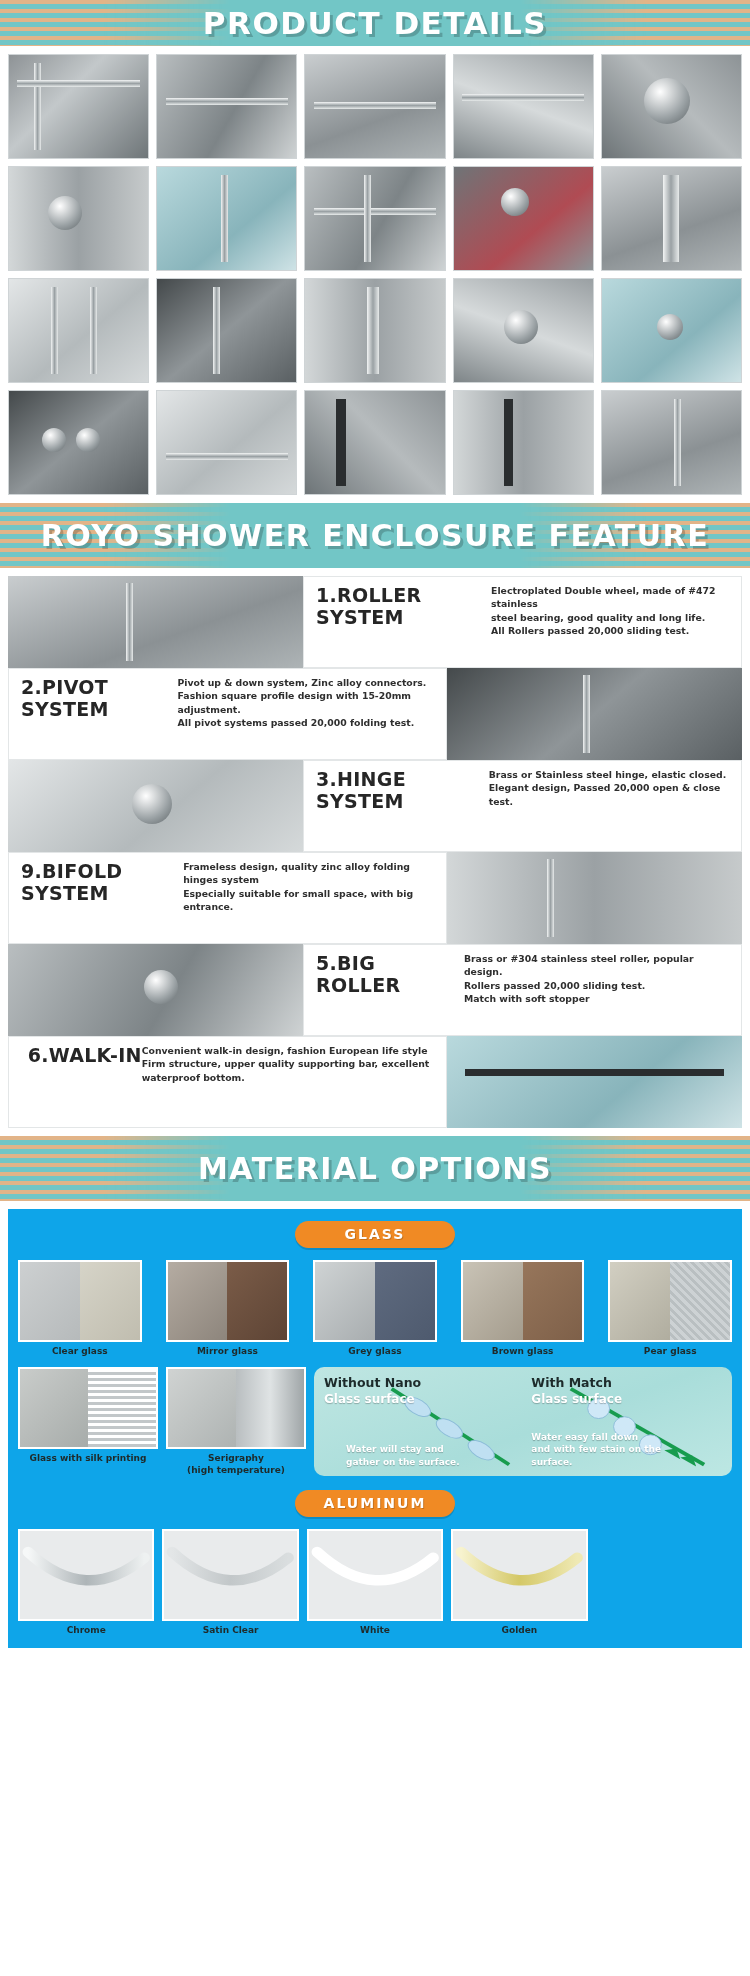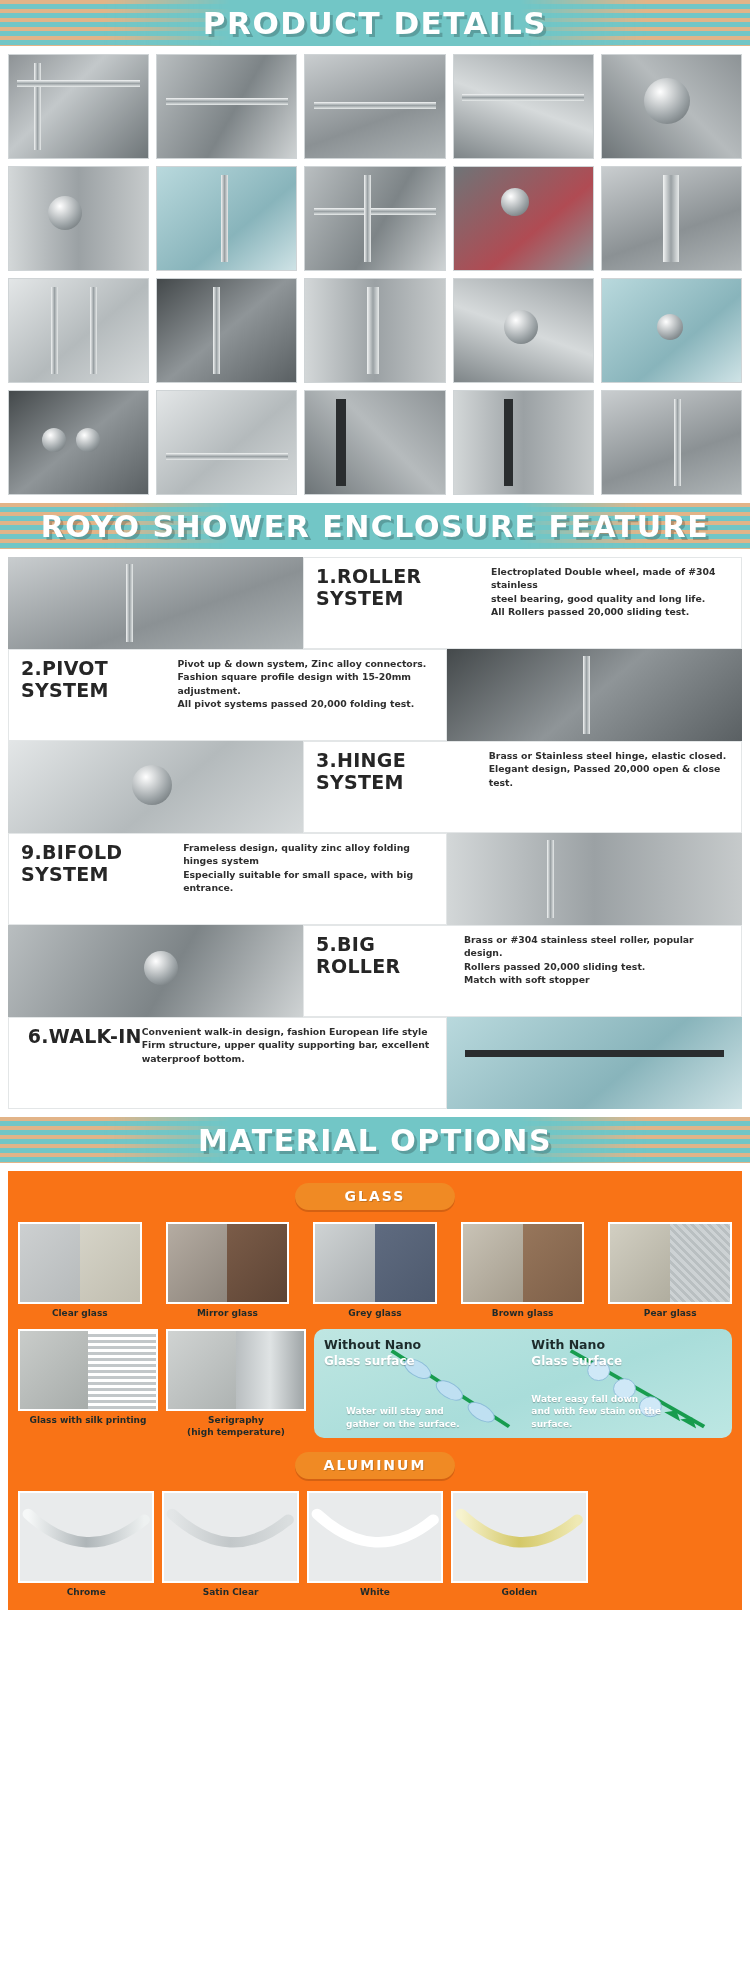--- a/index.html
+++ b/index.html
@@ -38,21 +38,21 @@
     position: relative;
     z-index: 3;
     color: #ffffff;
     font-size: 31px;
     font-weight: bold;
     letter-spacing: 1.5px;
     text-shadow: 3px 3px 0 rgba(0,0,0,.20);
     white-space: nowrap;
     font-family: "DejaVu Sans", sans-serif;
   }
-  .banner.tall { height: 46px; }
+  .banner.tall { height: 65px; }
   .banner.tall h2 { font-size: 30px; }
 
   
   .grid-wrap { padding: 8px 8px 8px 8px; background: #fff; }
   .grid {
     display: grid;
     grid-template-columns: repeat(5, 1fr);
     gap: 7px;
   }
   .cell {
@@ -105,21 +105,21 @@
     font-weight: bold;
     line-height: 1.45;
     color: #2e2e2e;
     white-space: pre-line;
     font-family: "DejaVu Sans", sans-serif;
   }
 
   
   .material { padding: 8px 8px 10px; background: #fff; }
   .panel {
-    background: #f97316;
+    background: #0ea5e9;
     padding: 10px 10px 12px;
     position: relative;
   }
   .pill {
     display: block;
     width: 160px;
     margin: 2px auto 12px;
     text-align: center;
     background: #f08a24;
     color: #fff;
@@ -329,21 +329,21 @@
 
   <div class="features">
 
     <div class="frow">
       <div class="fimg">
           <div class="ph g3" style="position:absolute;inset:0"></div>
           <div class="bar-v" style="left:40%"></div>
         </div>
       <div class="ftext">
         <h3>1.ROLLER SYSTEM</h3>
-        <p>Electroplated Double wheel, made of #304 stainless
+        <p>Electroplated Double wheel, made of #472 stainless
 steel bearing, good quality and long life.
 All Rollers passed 20,000 sliding test.</p>
       </div>
     </div>
 
     <div class="frow">
       <div class="ftext">
         <h3>2.PIVOT SYSTEM</h3>
         <p>Pivot up &amp; down system, Zinc alloy connectors.
 Fashion square profile design with 15-20mm adjustment.
@@ -484,21 +484,21 @@
             <circle cx="312" cy="66" r="11" fill="#cfe8f7" stroke="#8cbcd8" stroke-width="1"></circle>
             <circle cx="338" cy="86" r="11" fill="#cfe8f7" stroke="#8cbcd8" stroke-width="1"></circle>
             <path d="M352 92 l16 10 l-4 -12 z" fill="#179c4e"></path>
             <path d="M368 100 l16 10 l-4 -12 z" fill="#179c4e"></path>
           </svg>
           <div class="col a">
             <h4>Without Nano</h4>
             <div class="sub">Glass surface</div>
           </div>
           <div class="col b">
-            <h4>With Nano</h4>
+            <h4>With Match</h4>
             <div class="sub">Glass surface</div>
           </div>
           <div class="foot a">Water will stay and
 gather on the surface.</div>
           <div class="foot b">Water easy fall down
 and with few stain on the
 surface.</div>
         </div>
       </div>
 

